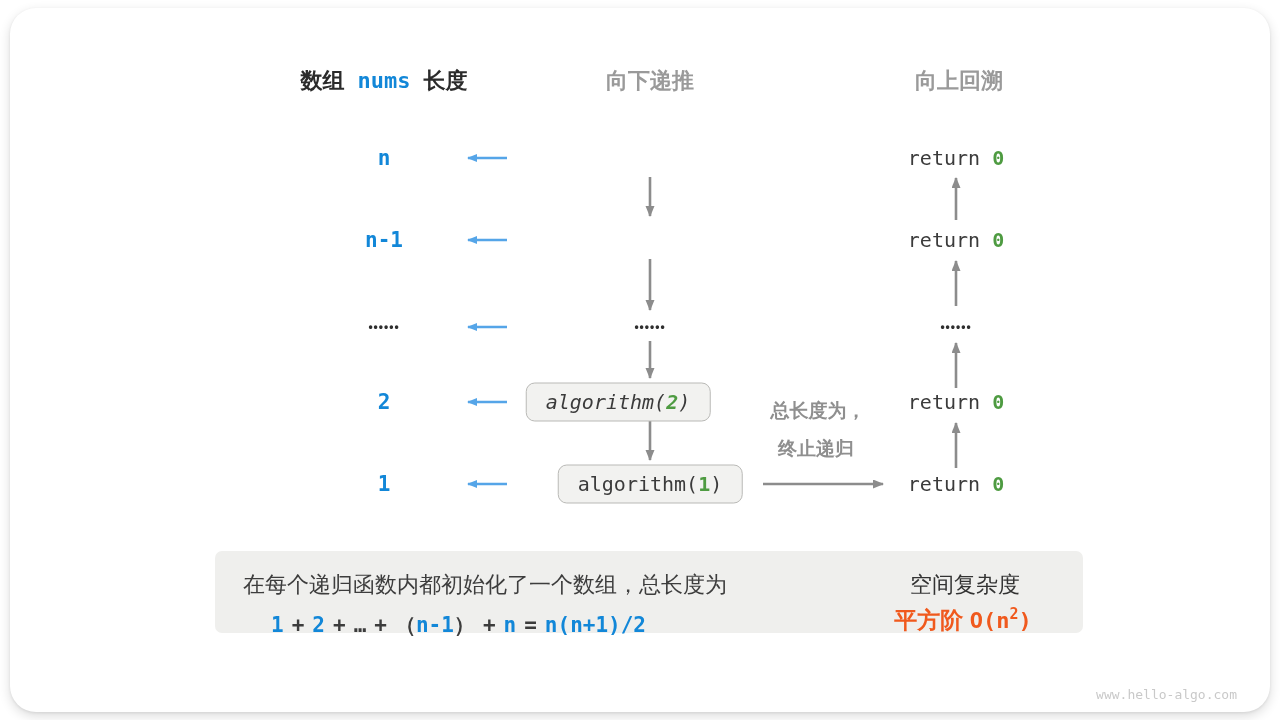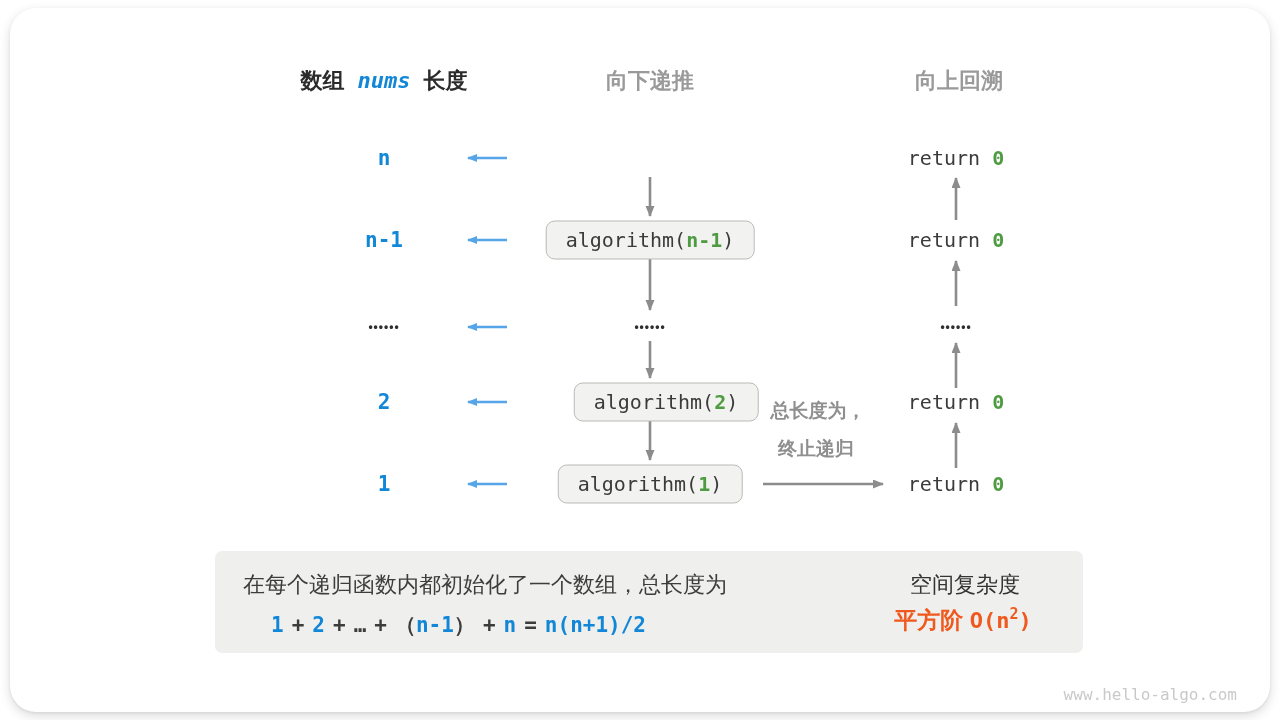--- a/index.html
+++ b/index.html
@@ -18,31 +18,31 @@
   .size-label{font-family:"DejaVu Sans Mono","Liberation Mono",monospace;
               font-size:21px;font-weight:700;color:#1287d8;}
   .call-box{background:#f2f2f0;border:1.5px solid #b9b9b6;border-radius:9px;
             height:37px;line-height:37px;padding:0 19px;
             font-family:"DejaVu Sans Mono","Liberation Mono",monospace;
             font-size:20px;color:#3b3b3b;}
   .ret{font-family:"DejaVu Sans Mono","Liberation Mono",monospace;
        font-size:20px;color:#3b3b3b;}
   .dots{font-size:12px;font-weight:700;letter-spacing:1px;color:#2f2f2f;}
   .trigger{font-size:19px;font-weight:700;color:#8f8f8f;}
-  .summary-box{left:205px;top:543px;width:868px;height:102px;background:#efefed;border-radius:7px;}
+  .summary-box{left:205px;top:543px;width:868px;height:82px;background:#efefed;border-radius:7px;}
   .summary-desc{font-size:22px;color:#3d3d3d;}
   .summary-formula{font-family:"DejaVu Sans Mono","Liberation Mono",monospace;
                    font-size:21px;font-weight:700;color:#3c3c3c;}
   .summary-formula span{margin:0 4px;}
   .cx-title{font-size:22px;font-weight:400;color:#333;}
   .cx-value{font-size:23px;font-weight:700;color:#f0591d;}
   .cx-value .mono{font-size:22px;}
   .cx-value sup{font-size:15px;}
   .watermark{font-family:"DejaVu Sans Mono","Liberation Mono",monospace;
-             font-size:16px;color:#c9c9c9;}
+             font-size:13px;color:#c9c9c9;}
   svg{position:absolute;left:0;top:0;}
 </style>
 </head>
 <body>
 
 <div class="stage">
   <div class="card">
 
     <svg width="1280" height="720" viewBox="0 0 1280 720">
       <defs>
@@ -76,39 +76,38 @@
         <line x1="946" y1="460" x2="946" y2="415" marker-end="url(#ah-gray)"></line>
       </g>
 
       <line x1="753" y1="476" x2="873" y2="476" stroke="#8c8c8c" stroke-width="2.6" marker-end="url(#ah-gray)"></line>
 
       <polygon points="807,587 829,587 829,578 851,596 829,614 829,605 807,605" fill="#c7c7c7"></polygon>
     </svg>
 
     <div class="abs ctr hdr" style="left:374px;top:73px;">
       <span>数组</span>
-      <span class="mono blue" style="margin:11px 7px;font-style:italic;">nums</span>
+      <span class="mono blue" style="margin:11px 7px;">nums</span>
       <span>长度</span>
     </div>
     <div class="abs ctr hdr hdr-gray" style="left:640px;top:73px;text-align:right;">向下递推</div>
     <div class="abs ctr hdr hdr-gray" style="left:949px;top:73px;text-align:center;">向上回溯</div>
 
     <div class="abs ctr size-label" style="left:374px;top:150px;">n</div>
     <div class="abs ctr ret" style="left:946px;top:150px;"><span>return </span><span class="green">0</span></div>
 
     <div class="abs ctr size-label" style="left:374px;top:232px;">n-1</div>
-    <div class="abs ctr call-box" style="left:640px;top:232px;"><span>algorithm(</span><span class="green">n-1</span><span>)</span></div>
     <div class="abs ctr ret" style="left:946px;top:232px;"><span>return </span><span class="green">0</span></div>
 
     <div class="abs ctr dots" style="left:374px;top:319px;">••••••</div>
     <div class="abs ctr dots" style="left:640px;top:319px;">••••••</div>
     <div class="abs ctr dots" style="left:946px;top:319px;">••••••</div>
 
     <div class="abs ctr size-label" style="left:374px;top:394px;">2</div>
-    <div class="abs ctr call-box" style="left:656px;top:394px;"><span>algorithm(</span><span class="green">2</span><span>)</span></div>
+    <div class="abs ctr call-box" style="left:608px;top:394px;font-style:italic;"><span>algorithm(</span><span class="green">2</span><span>)</span></div>
     <div class="abs ctr ret" style="left:946px;top:394px;"><span>return </span><span class="green">0</span></div>
 
     <div class="abs ctr size-label" style="left:374px;top:476px;">1</div>
     <div class="abs ctr call-box" style="left:640px;top:476px;"><span>algorithm(</span><span class="green">1</span><span>)</span></div>
     <div class="abs ctr ret" style="left:946px;top:476px;"><span>return </span><span class="green">0</span></div>
 
     <div class="abs ctr trigger" style="left:808px;top:403px;">总长度为，</div>
     <div class="abs ctr trigger" style="left:806px;top:441px;">终止递归</div>
 
     <div class="abs summary-box">

